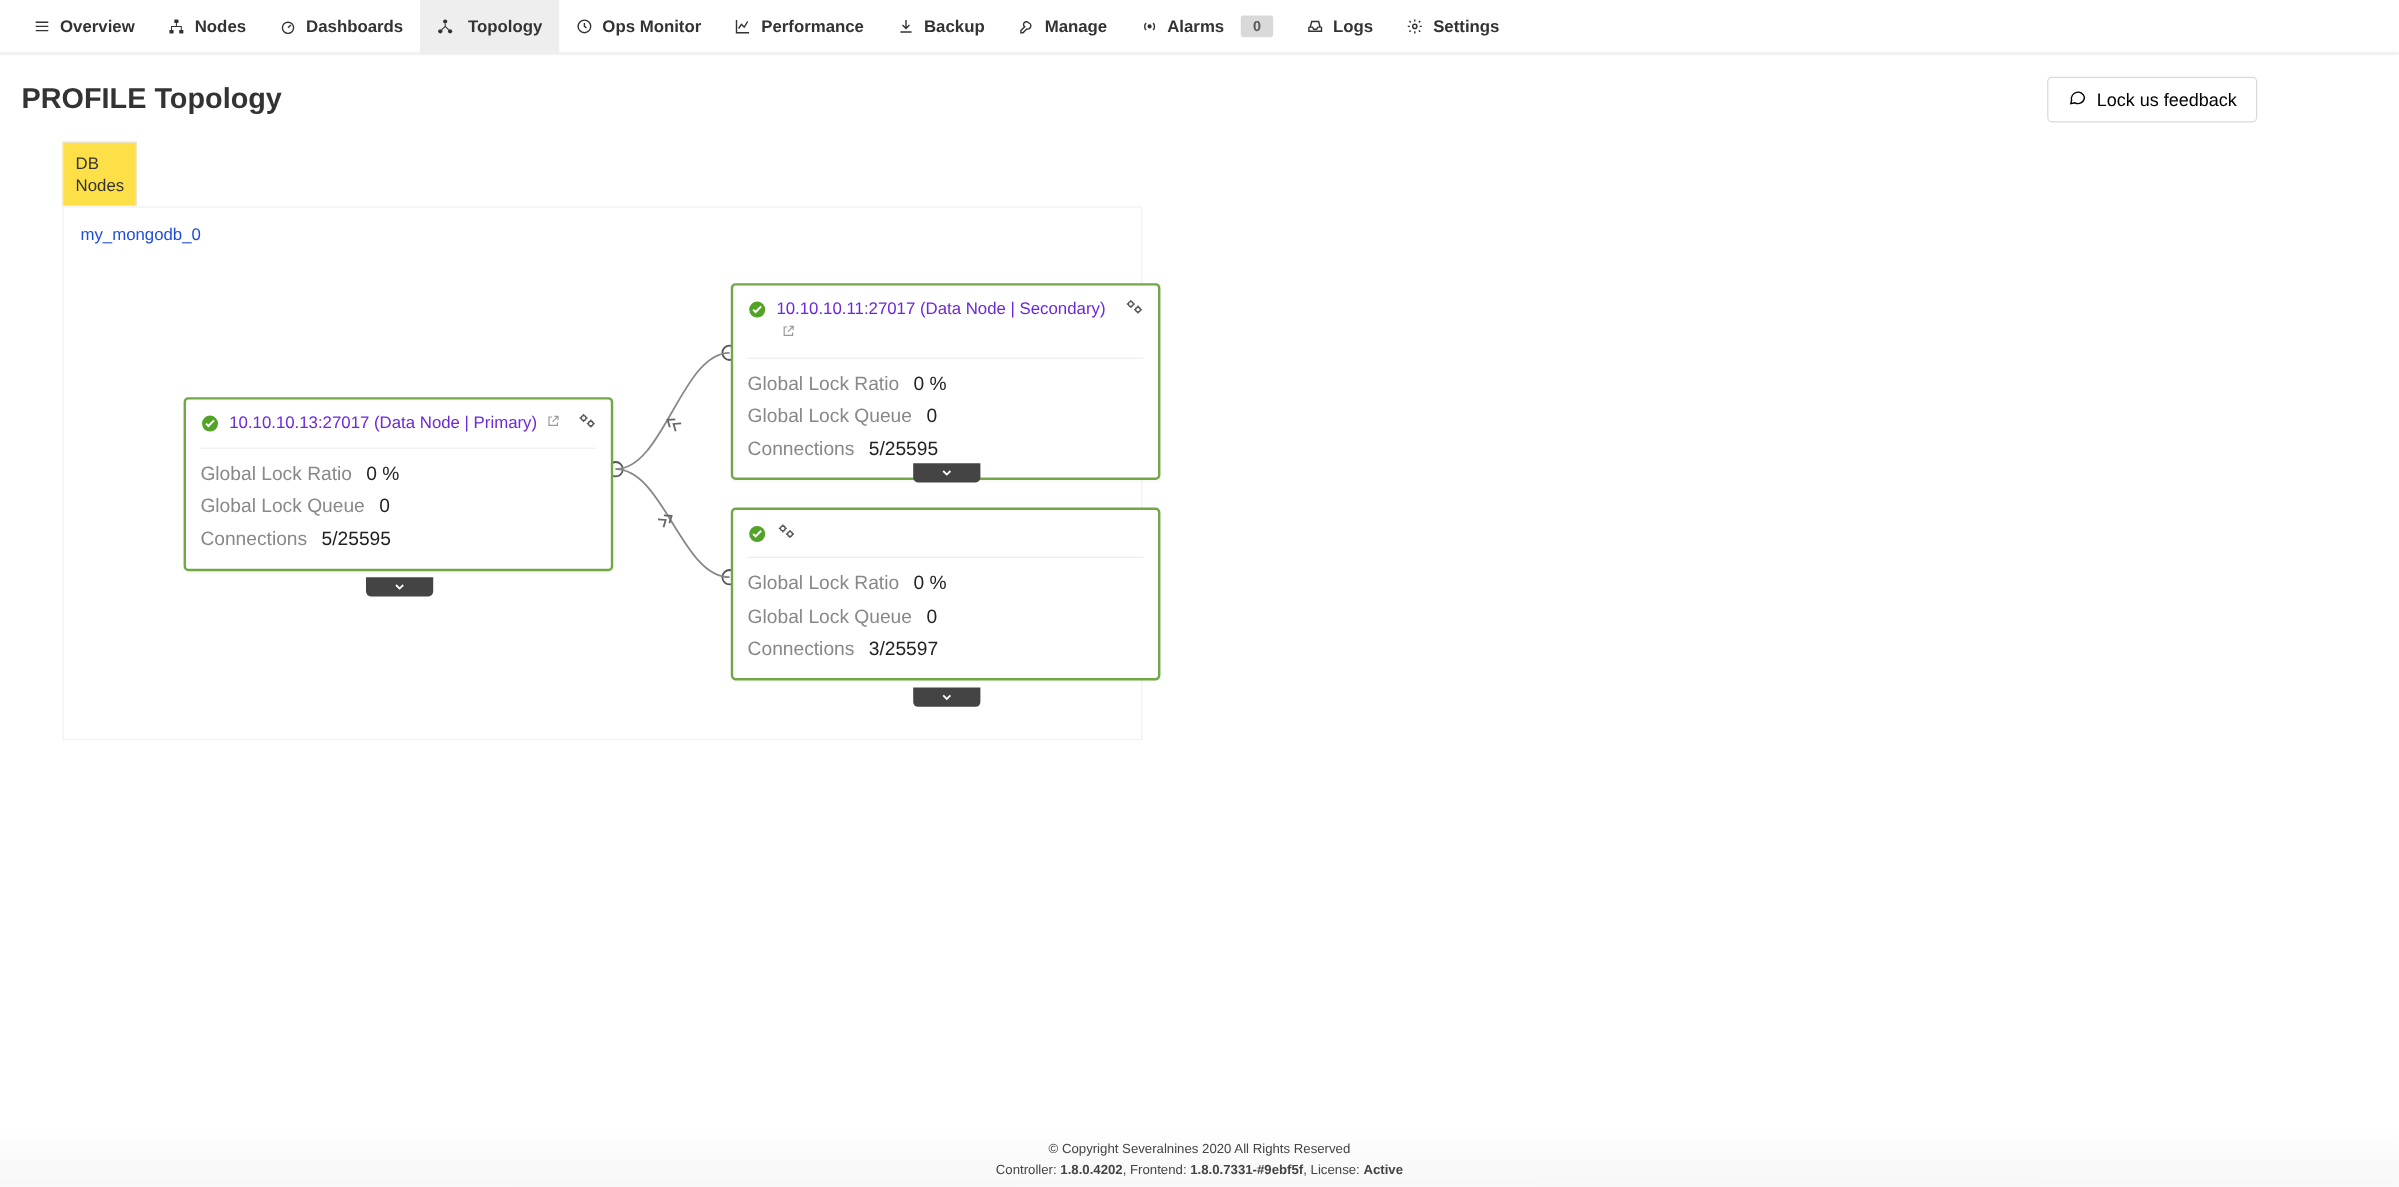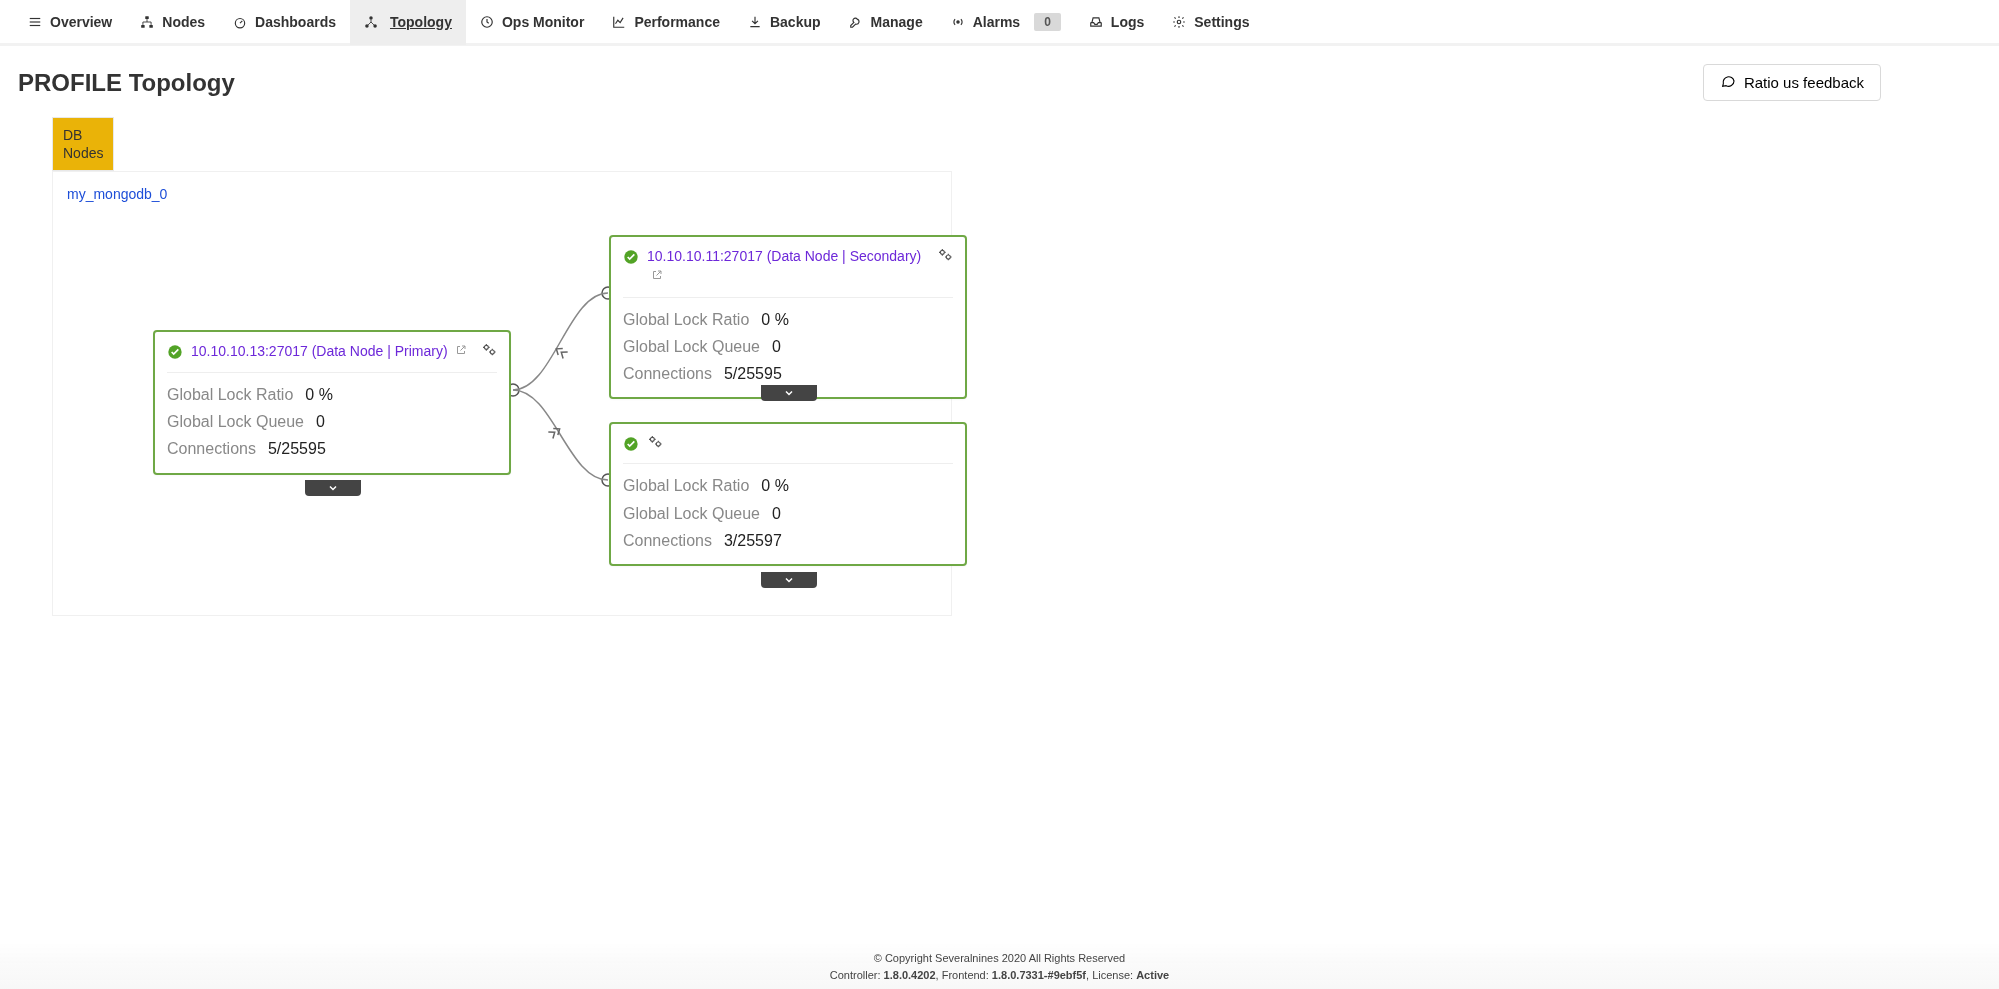--- a/index.html
+++ b/index.html
@@ -22,21 +22,20 @@
     gap: 8px;
     padding: 0 14px;
     height: 46px;
     cursor: pointer;
     font-size: 14px;
     font-weight: 600;
     color: #333;
   }
   .topnav-item.active {
     background: #eeeeee;
-    text-decoration: underline;
     gap: 12px;
   }
   .topnav-icon {
     width: 14px;
     height: 14px;
     display: inline-flex;
     align-items: center;
     justify-content: center;
   }
   .badge {
@@ -66,21 +65,21 @@
     font-size: 15px;
     cursor: pointer;
     display: flex;
     align-items: center;
     gap: 8px;
     margin-right: 100px;
   }
   .tab-db-nodes {
     margin: 6px 0 0 52px;
     border: 1px solid #e8e8e8;
-    background: #eab308;
+    background: #fde047;
     padding: 8px 10px;
     font-size: 14px;
     display: inline-block;
     cursor: pointer;
     line-height: 1.3;
   }
   .canvas {
     margin: 0 0 0 52px;
     width: 900px;
     height: 445px;
@@ -286,21 +285,21 @@
 
 
 <div class="page-header">
   <div class="page-title">PROFILE Topology</div>
   <button class="feedback-btn">
     <span>
       <svg width="16" height="16" viewBox="0 0 24 24" fill="none" stroke="currentColor" stroke-width="1.7">
           <path d="M21 12a8 8 0 0 1-11.8 7L4 20l1-4.2A8 8 0 1 1 21 12z"></path>
         </svg>
     </span>
-    <span>Ratio us feedback</span>
+    <span>Lock us feedback</span>
   </button>
 </div>
 
 
 <div class="tab-db-nodes">
   <div>DB</div>
   <div>Nodes</div>
 </div>
 
 

